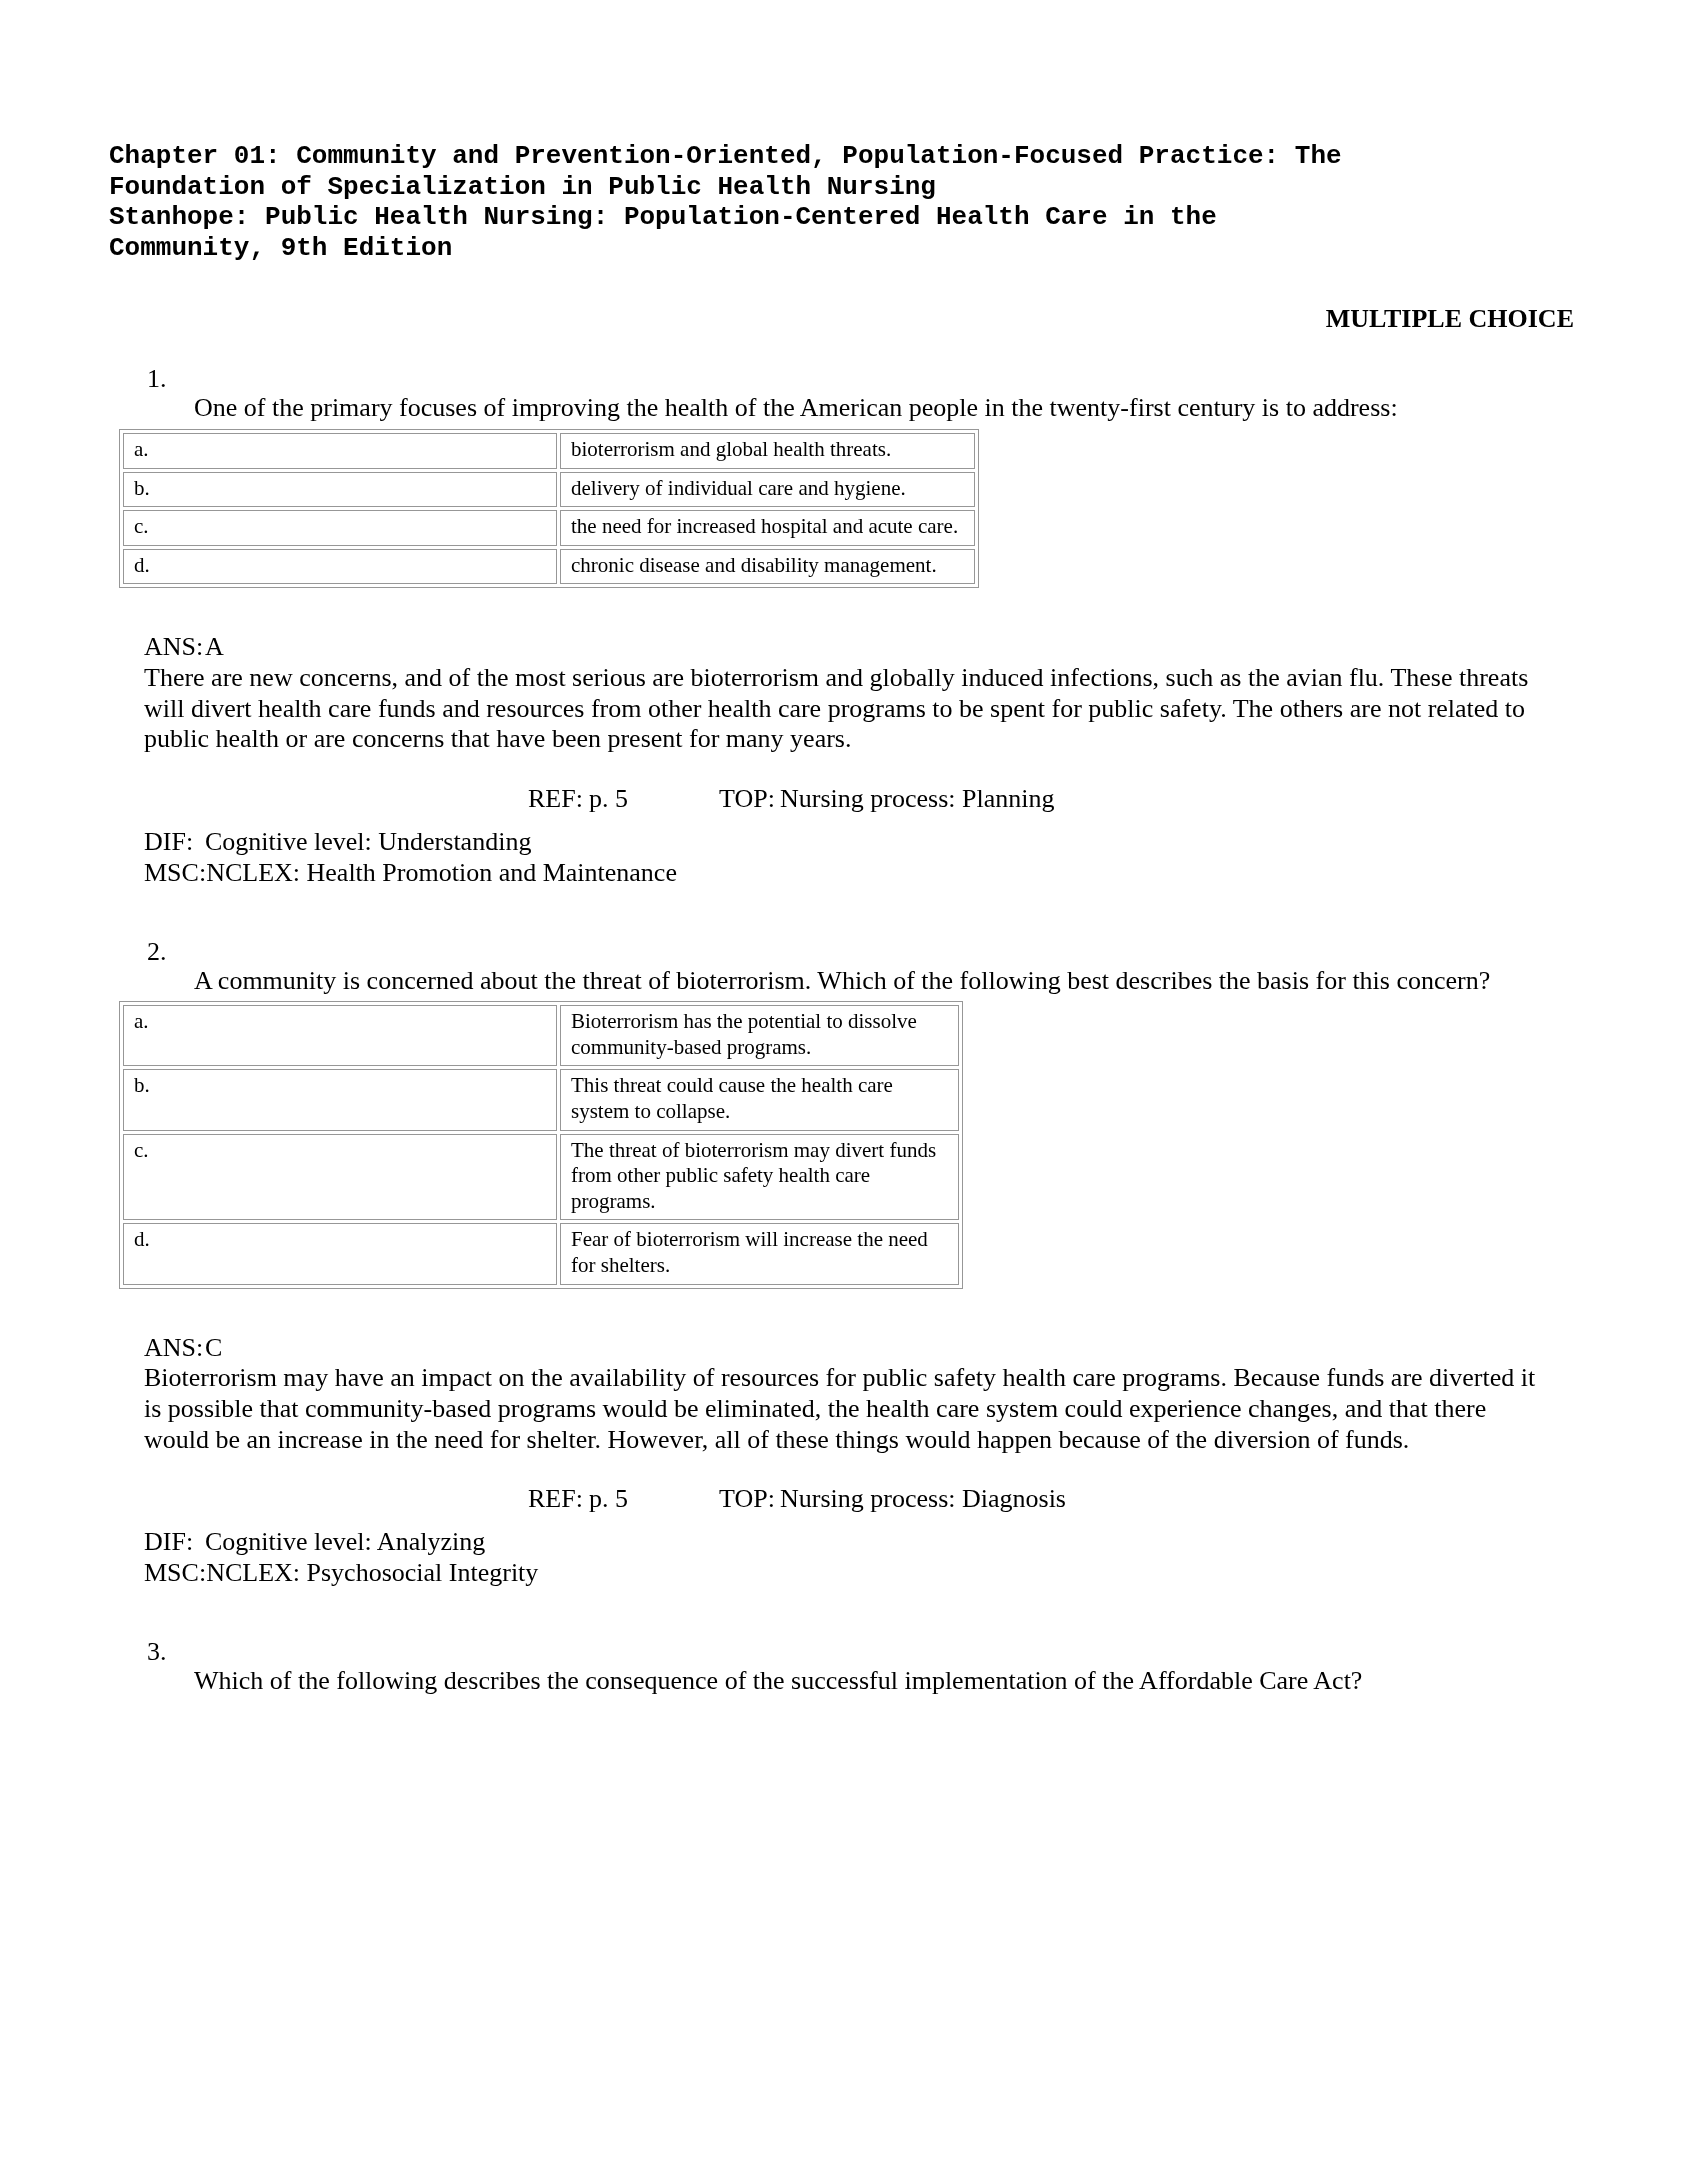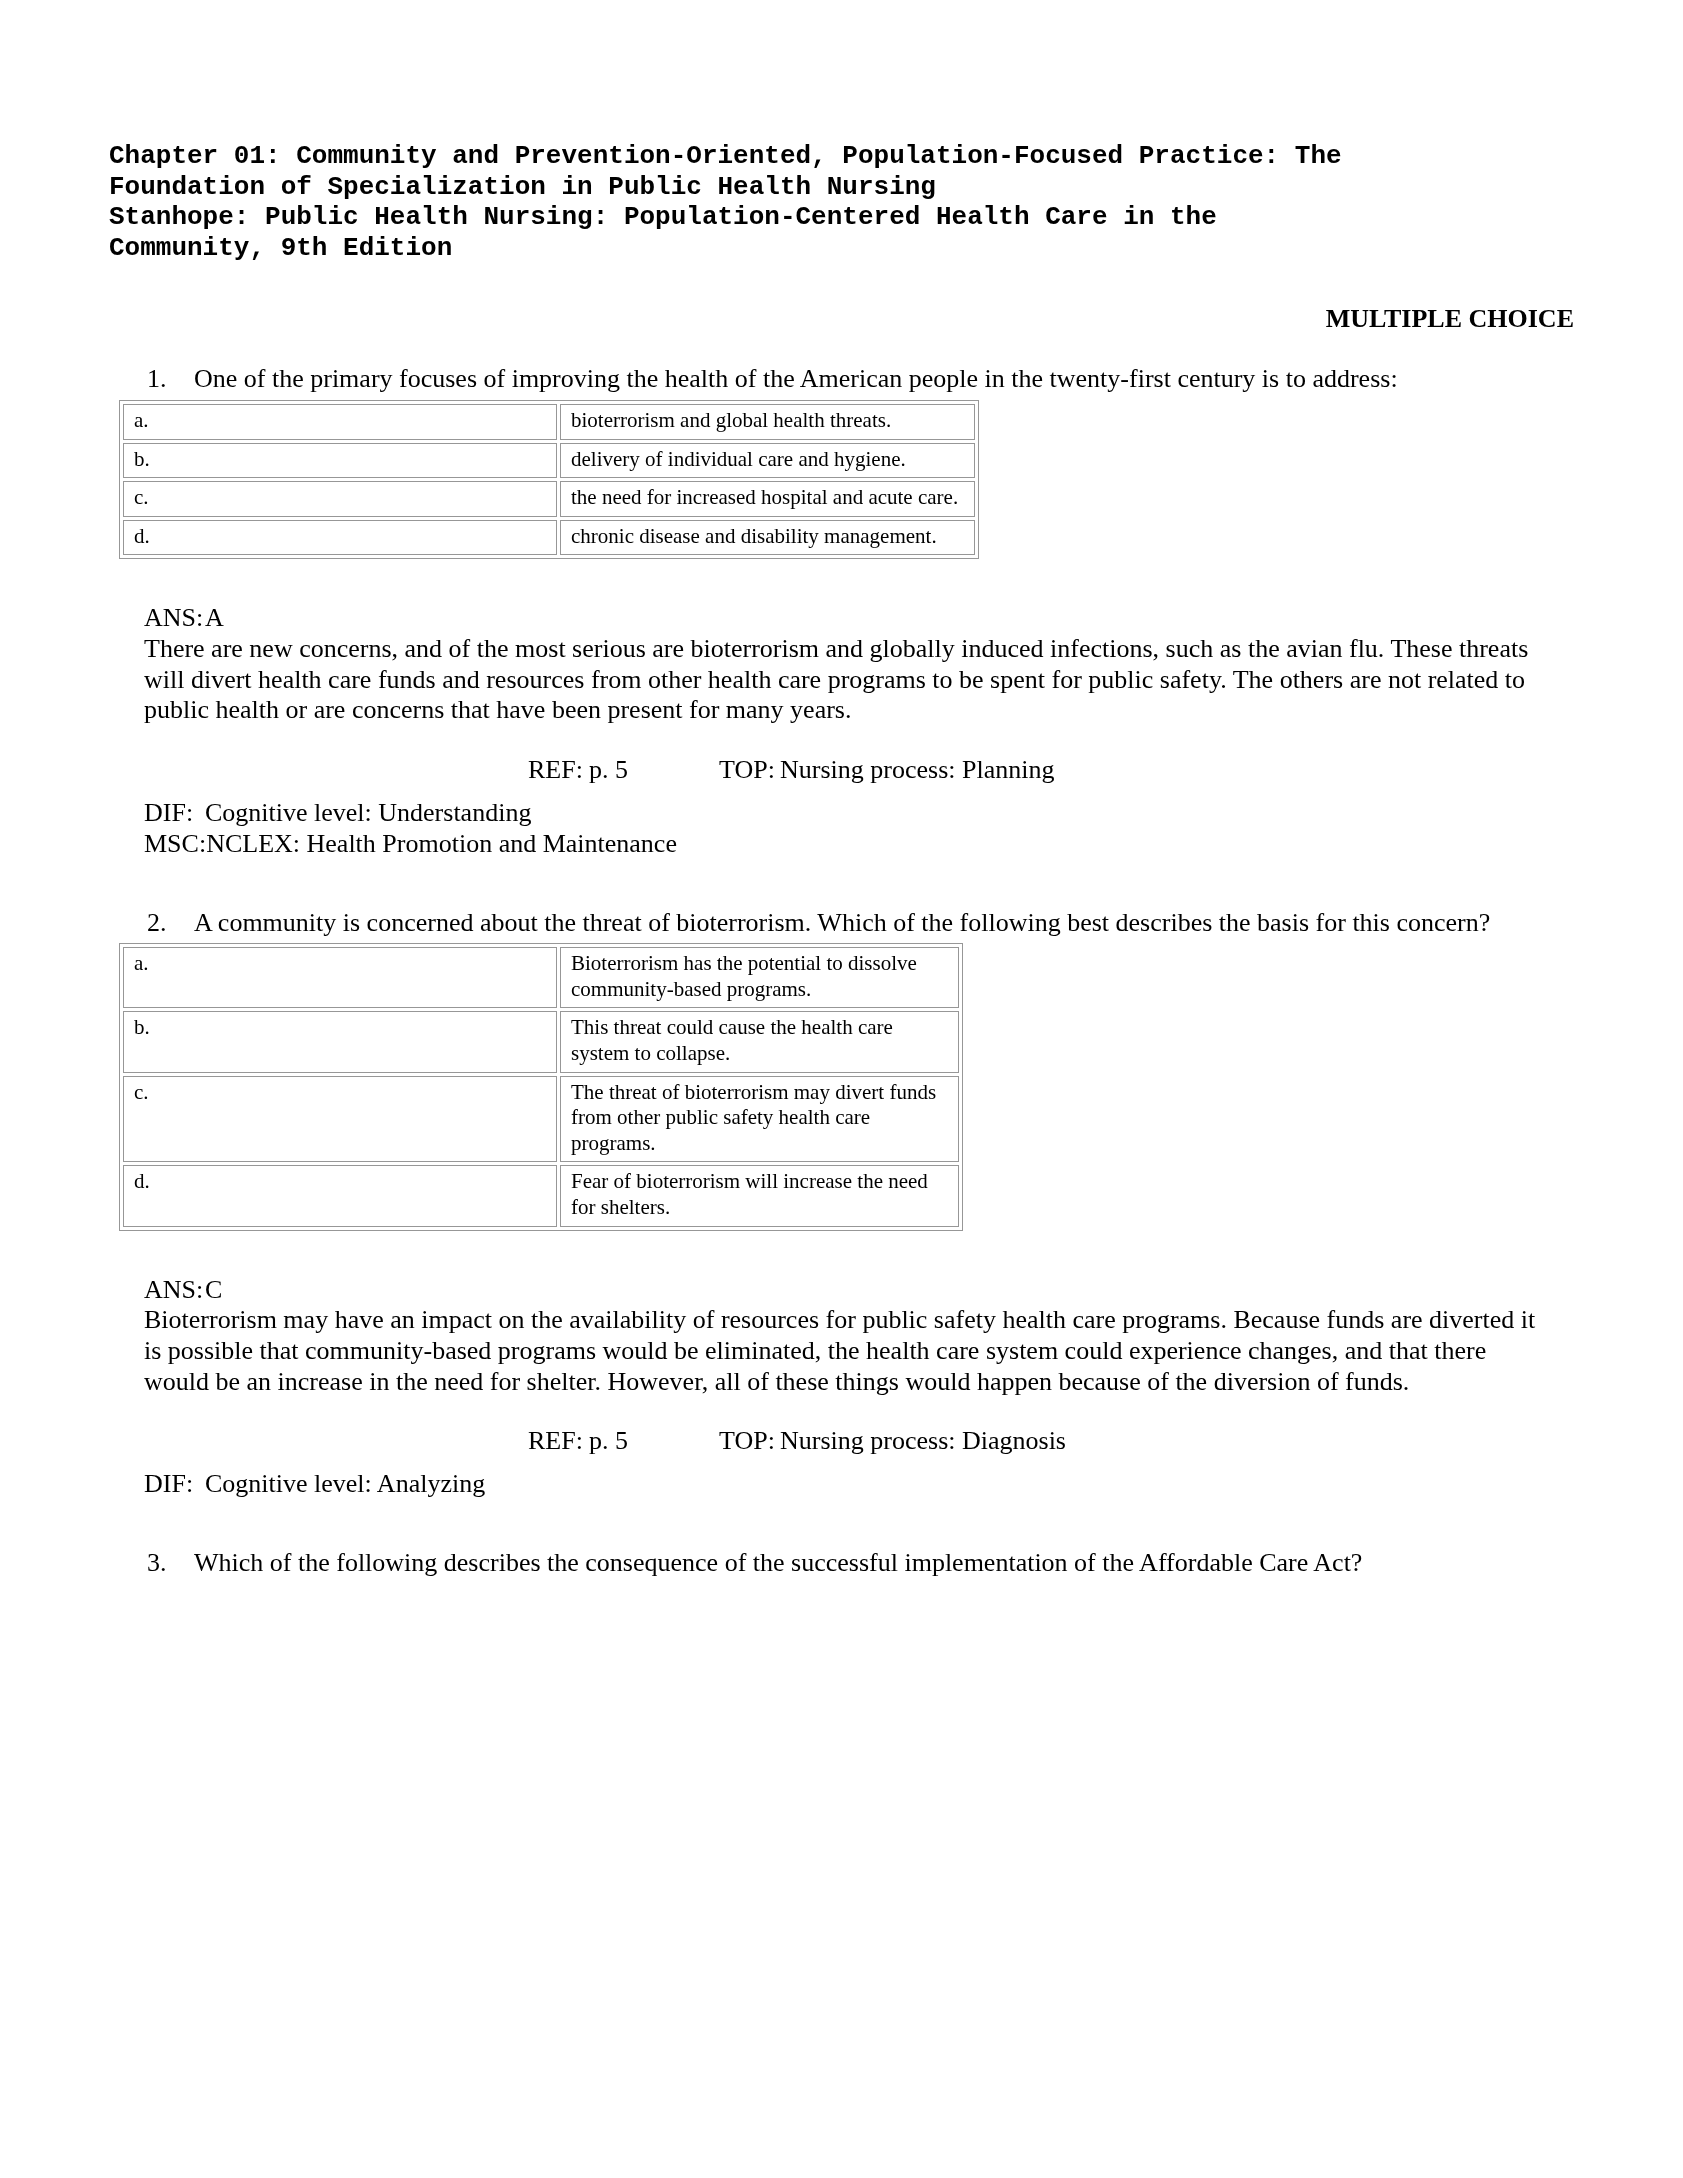--- a/index.html
+++ b/index.html
@@ -15,21 +15,21 @@
   }
   .page { padding: 141px 109px 0 109px; }
 
   .doc-header { font-weight: bold; max-width: 1272px; font-family: Liberation Mono, monospace; }
   .section-heading { font-weight: bold; margin-top: 40px; text-align: right; }
 
   .question { margin-top: 30px; }
   .question.gap-large { margin-top: 48px; }
   .q-row { display: flex; margin-left: 38px; }
   .q-num { flex: 0 0 47px; width: 47px; }
-  .q-stem { max-width: 1332px; }
+  .q-stem { max-width: 1332px; margin-top: 29px; }
 
   table.answers-table {
     border-collapse: separate;
     border-spacing: 3px;
     border: 1px solid #979797;
     margin: 5px 0 0 10px;
     font-size: 21px;
     line-height: 1.22;
     background: #ffffff;
   }
@@ -128,20 +128,23 @@
       </tbody>
     </table>
     <div class="answer-block">
       <div class="ans-line">
         <span class="label">ANS:</span><span>C</span>
       </div>
       <div class="feedback">Bioterrorism may have an impact on the availability of resources for public safety health care programs. Because funds are diverted it is possible that community-based programs would be eliminated, the health care system could experience changes, and that there would be an increase in the need for shelter. However, all of these things would happen because of the diversion of funds.</div>
       <div class="meta-row">
         <span class="meta-pair meta-dif"><span class="label">DIF:</span><span>Cognitive level: Analyzing</span></span><span class="meta-pair meta-ref"><span class="label">REF:</span><span>p. 5</span></span><span class="meta-pair"><span class="label">TOP:</span><span>Nursing process: Diagnosis</span></span>
       </div>
+      <div class="msc-row">
+        <span class="label">MSC:</span><span>NCLEX: Psychosocial Integrity</span>
+      </div>
     </div>
   </div>
 
   <div class="question gap-large">
     <div class="q-row">
       <div class="q-num">3.</div>
       <div class="q-stem">Which of the following describes the consequence of the successful implementation of the Affordable Care Act?</div>
     </div>
   </div>
 

